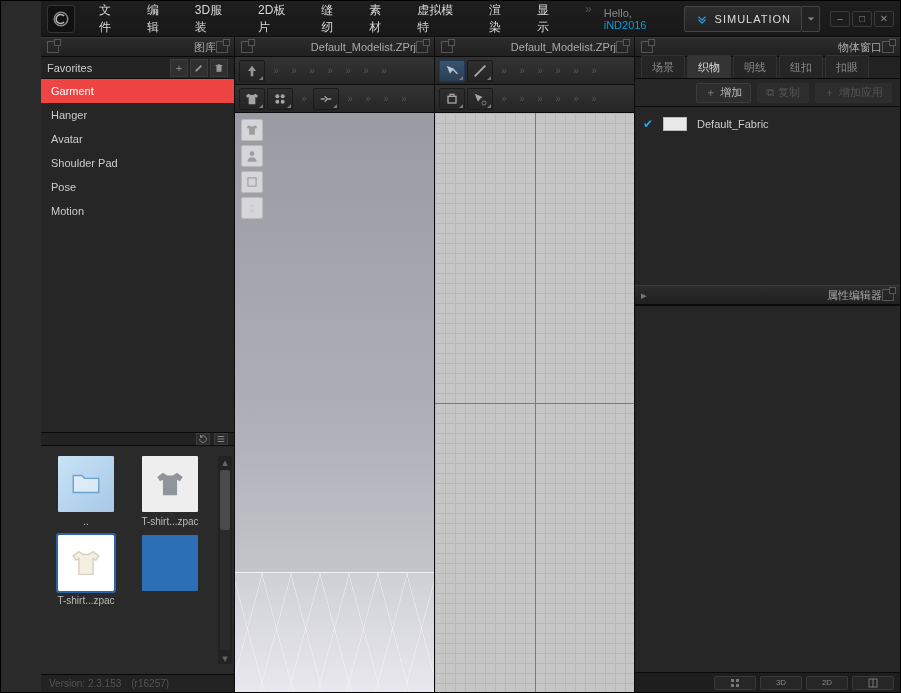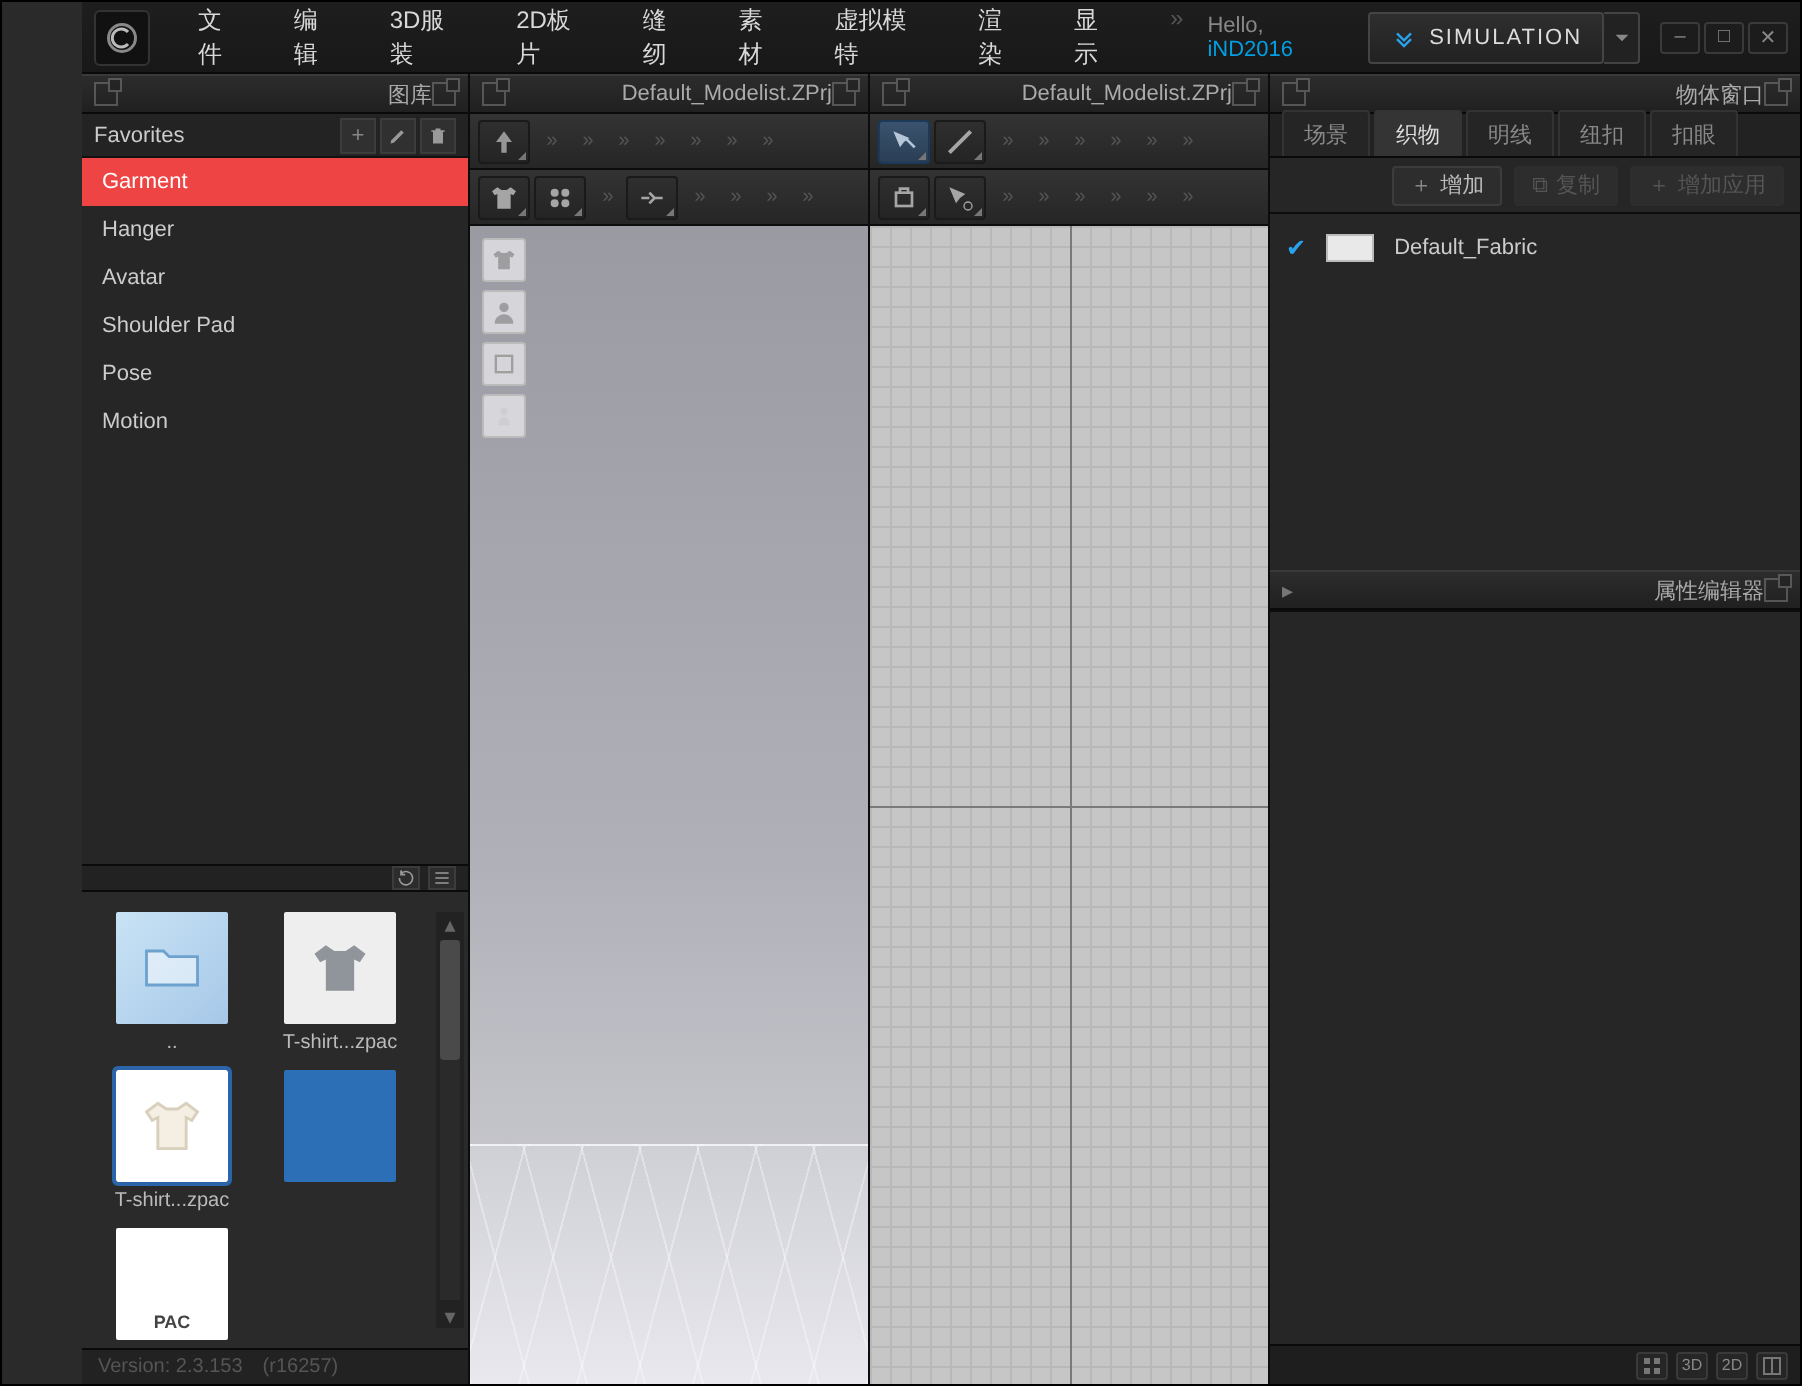--- a/index.html
+++ b/index.html
@@ -85,21 +85,21 @@
 .objbar { height:28px; background:#262626; display:flex; align-items:center; justify-content:flex-end; padding:0 8px; gap:6px; border-bottom:1px solid #0c0c0c;}
 .objbar .btn { height:20px; padding:0 8px; border:1px solid #3c3c3c; background:#2d2d2d; color:#bbb; font-size:11px; display:flex; align-items:center; gap:4px; border-radius:2px;}
 .objbar .btn.dis { color:#555; border-color:#2e2e2e;}
 .objlist { flex:0 0 178px; background:#262626; padding:6px 8px;}
 .objrow { display:flex; align-items:center; gap:10px; height:22px;}
 .objrow .chk { color:#2aa3ef; font-size:12px;}
 .objrow .sw  { width:24px;height:14px;background:#e9e9e9;border:1px solid #bbb;}
 .objrow .nm  { color:#ccc; font-size:11px;}
 .propeditor { flex:1; background:#262626; border-top:1px solid #0c0c0c; padding:6px;}
 .statusbar { height:20px; background:#1e1e1e; border-top:1px solid #0a0a0a; display:flex; justify-content:flex-end; align-items:center; padding:0 6px; gap:4px;}
-.statusbar div { width:16px;height:14px;border:1px solid #3a3a3a;background:#262626;color:#888;font-size:8px;display:flex;align-items:center;justify-content:center;border-radius:2px;}
+.statusbar div { width:42px;height:14px;border:1px solid #3a3a3a;background:#262626;color:#888;font-size:8px;display:flex;align-items:center;justify-content:center;border-radius:2px;}
 
 .ico-pop{width:10px;height:10px;border:1px solid #777;position:relative;}
 .ico-pop::after{content:"";position:absolute;right:-3px;top:-3px;width:5px;height:5px;border:1px solid #777;background:#222;}
 </style>
 </head>
 <body>
 
 <div class="app">
 
   <div class="menubar">
@@ -211,26 +211,20 @@
             <svg width="34" height="34" viewBox="0 0 24 24">
                 <path d="M7 4l-4 3 2 3 2-1v11h10V9l2 1 2-3-4-3-3 2h-4z" fill="#f4efe2" stroke="#d8d0bc"></path>
               </svg>
           </div>
           <div class="lbl">T-shirt...zpac</div>
         </div>
         <div class="thumb">
           <div class="box" style="background:#2d6fb6;"></div>
           <div class="lbl"></div>
         </div>
-        <div class="thumb">
-          <div class="box" style="background:#fff;display:flex;align-items:flex-end;justify-content:center;">
-            <div style="font-size:9px;color:#444;padding-bottom:4px;font-weight:bold;">PAC</div>
-          </div>
-          <div class="lbl"></div>
-        </div>
         <div class="scrollbar">
           <div style="position:absolute;top:0;left:0;right:0;height:12px;text-align:center;color:#666;">▴</div>
           <div class="tr"></div>
             <div class="th"></div>
           <div style="position:absolute;bottom:0;left:0;right:0;height:12px;text-align:center;color:#666;">▾</div>
         </div>
       </div>
       <div class="version">
         <span>Version: 2.3.153</span>
         <span>(r16257)</span>

